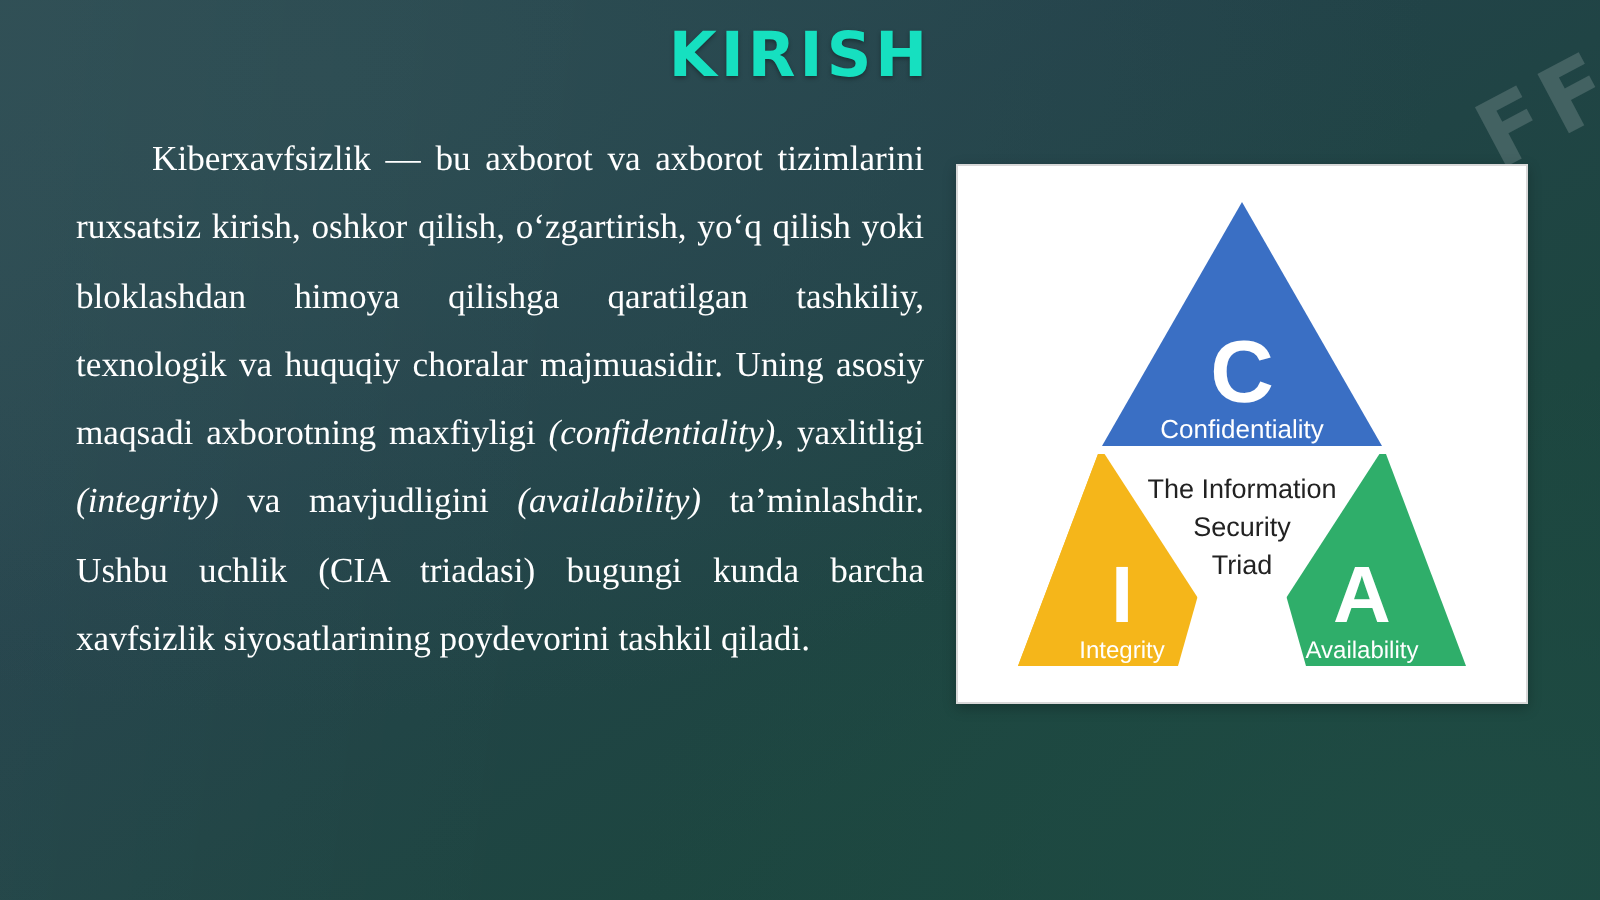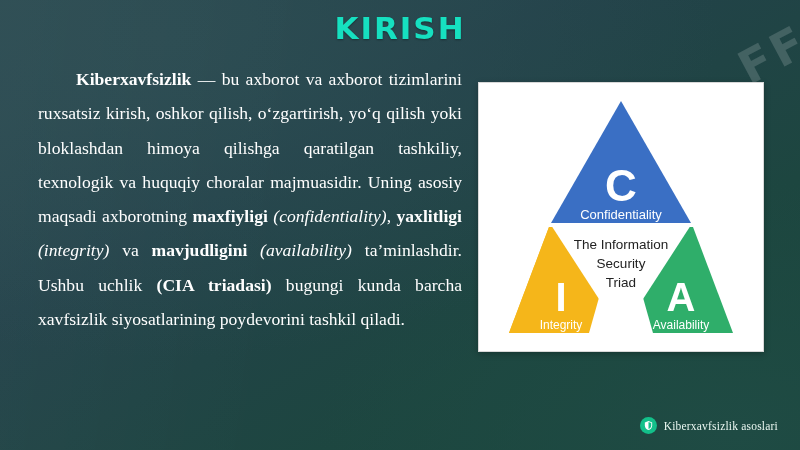--- a/index.html
+++ b/index.html
@@ -55,21 +55,21 @@
     left: 38px;
     top: 62px;
     width: 424px;
     font-size: 17.6px;
     line-height: 1.95;
     text-align: justify;
     text-justify: inter-word;
     color: #ffffff;
   }
   #body-text .indent { display: inline-block; width: 38px; }
-  #body-text b { font-weight: bold; }
+  #body-text b { font-weight: normal; }
   #body-text i { font-style: italic; }
 
   #triad-card {
     position: absolute;
     left: 478px;
     top: 82px;
     width: 284px;
     height: 268px;
     background: #ffffff;
     border: 1px solid #d8d8d8;
@@ -153,23 +153,14 @@
 
       <text x="202" y="228" text-anchor="middle" font-family="Liberation Sans, sans-serif" font-size="40" font-weight="bold" fill="#ffffff">A</text>
       <text x="202" y="246" text-anchor="middle" font-family="Liberation Sans, sans-serif" font-size="12" fill="#ffffff">Availability</text>
 
       <text x="142" y="166" text-anchor="middle" font-family="Liberation Sans, sans-serif" font-size="13.5" fill="#222222">The Information</text>
       <text x="142" y="185" text-anchor="middle" font-family="Liberation Sans, sans-serif" font-size="13.5" fill="#222222">Security</text>
       <text x="142" y="204" text-anchor="middle" font-family="Liberation Sans, sans-serif" font-size="13.5" fill="#222222">Triad</text>
     </svg>
   </div>
 
-  <div id="footer">
-    <span class="badge">
-      <svg width="11" height="11" viewBox="0 0 12 12" xmlns="http://www.w3.org/2000/svg">
-        <path d="M6 1 L10 2.6 V6 C10 8.4 8.2 10.3 6 11 C3.8 10.3 2 8.4 2 6 V2.6 Z" fill="#ffffff"></path>
-        <path d="M6 2.2 L9 3.4 V6 C9 7.8 7.6 9.3 6 9.9 Z" fill="#13c08a"></path>
-      </svg>
-    </span>
-    <span class="label">Kiberxavfsizlik asoslari</span>
-  </div>
 
 </div>
 
 </body></html>

